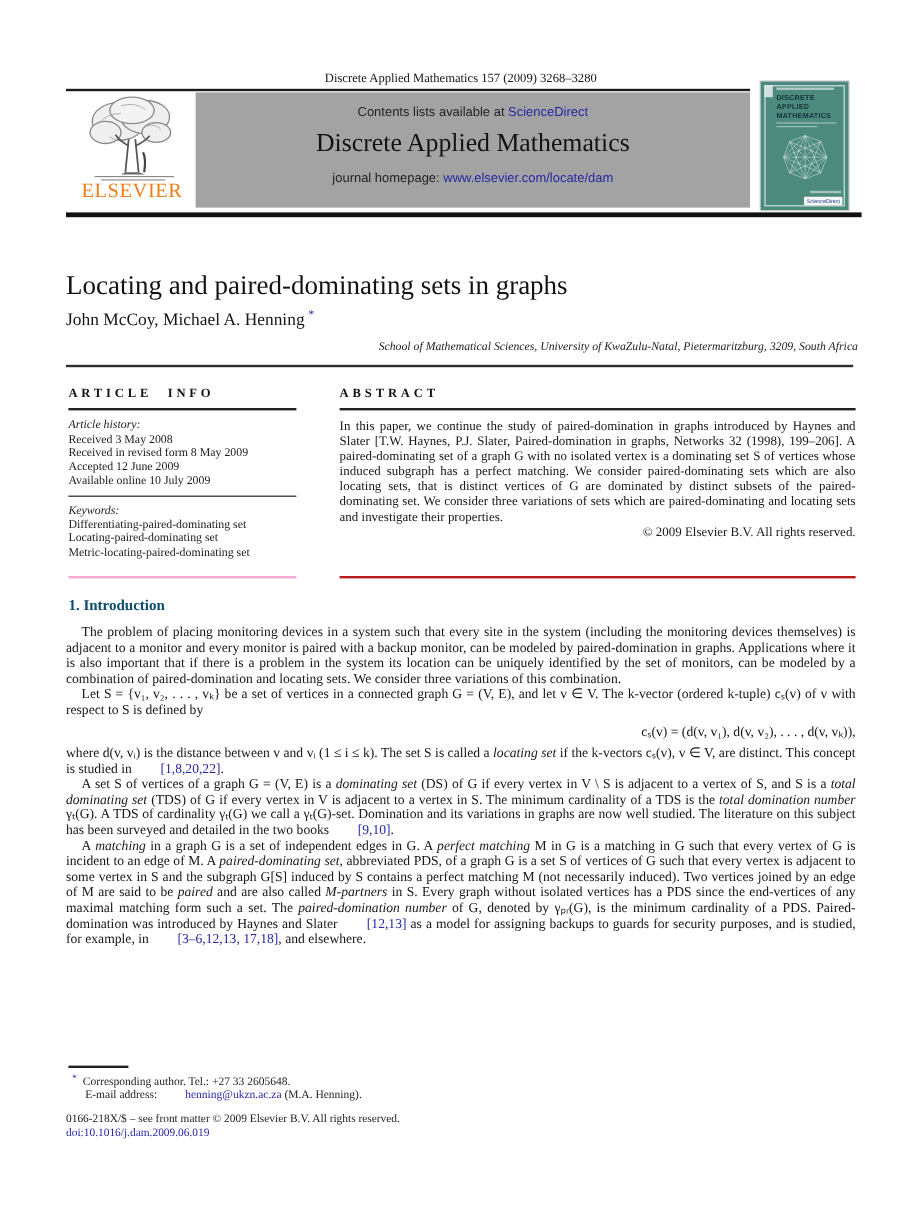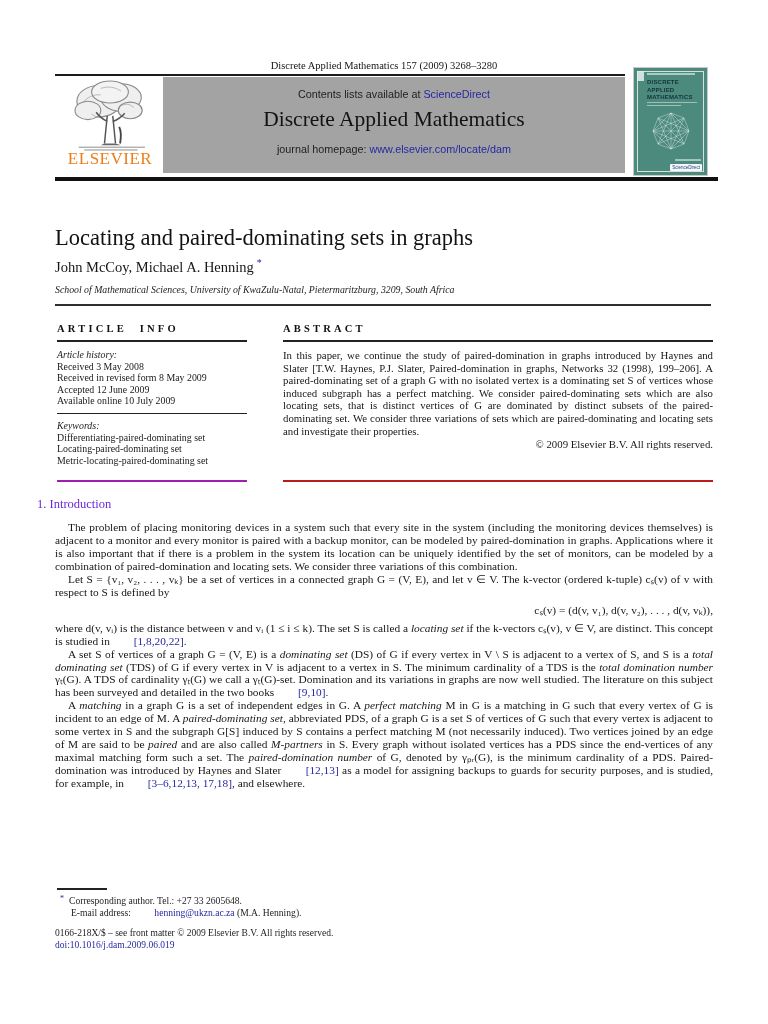--- a/index.html
+++ b/index.html
@@ -78,47 +78,47 @@
     position:absolute; right:5px; bottom:4px;
     background:#f4f8f7; color:#233a8f;
     font-family:"Liberation Sans", sans-serif;
     font-size:4.5px; padding:1px 2px; border-radius:1px;
   }
 
   
   .article-title { top:225px; left:55px; width:660px; font-size:22.5px; color:#121212; }
   .authors-line  { top:257px; left:55px; width:660px; font-size:14.5px; color:#161616; }
   .author-star   { color:#2727a3; font-size:10px; vertical-align:6px; margin-left:3px; }
-  .affiliation   { top:284px; left:55px; width:660px; font-size:9.8px; font-style:italic; color:#222; }
+  .affiliation   { top:284px; left:55px; width:660px; font-size:9.8px; font-style:italic; color:#222;text-align:right; }
 
   
   .infocol {
     top:323px; left:57px; width:190px; height:159px;
-    border-bottom:2px solid #a21caf;
+    border-bottom:2px solid #f9a8d4;
     font-size:9.9px; line-height:11.4px;
   }
   .abscol {
     top:323px; left:283px; width:430px; height:159px;
     border-bottom:2px solid #b91c1c;
   }
   .col-header {
     font-weight:bold; font-size:10.5px;
     letter-spacing:3.2px; word-spacing:7px; color:#111;
   }
   .col-rule  { height:2px; background:#222; margin:6px 0 7px 0; }
   .col-rule2 { height:1px; background:#222; margin:7px 0 6px 0; }
   .hist-label, .kw-label { font-style:italic; }
   .abstract-text {
     font-size:10.8px; line-height:12.6px;
     text-align:justify; color:#161616;
   }
   .copyright-line { font-size:10.8px; text-align:right; margin-top:1px; }
 
   
-  .intro-heading { top:497px; left:37px; font-size:12.5px; font-weight:normal; color:#6d28d9; }
+  .intro-heading { top:497px; left:57px; font-size:12.5px; font-weight:bold; color:#0c4a6e; }
   .body-text {
     top:521px; left:55px; width:658px;
     font-size:11.35px; line-height:12.95px;
     text-align:justify; color:#161616;
   }
   .body-text p { text-indent:13px; }
   .body-text p.noindent { text-indent:0; }
   .equation { margin:5px 0 5px 38px; text-align:right; }
   .body-text .i { font-style:italic; }
   .body-text .link, .fn .link { color:#2727a3;padding-left:21px; }

